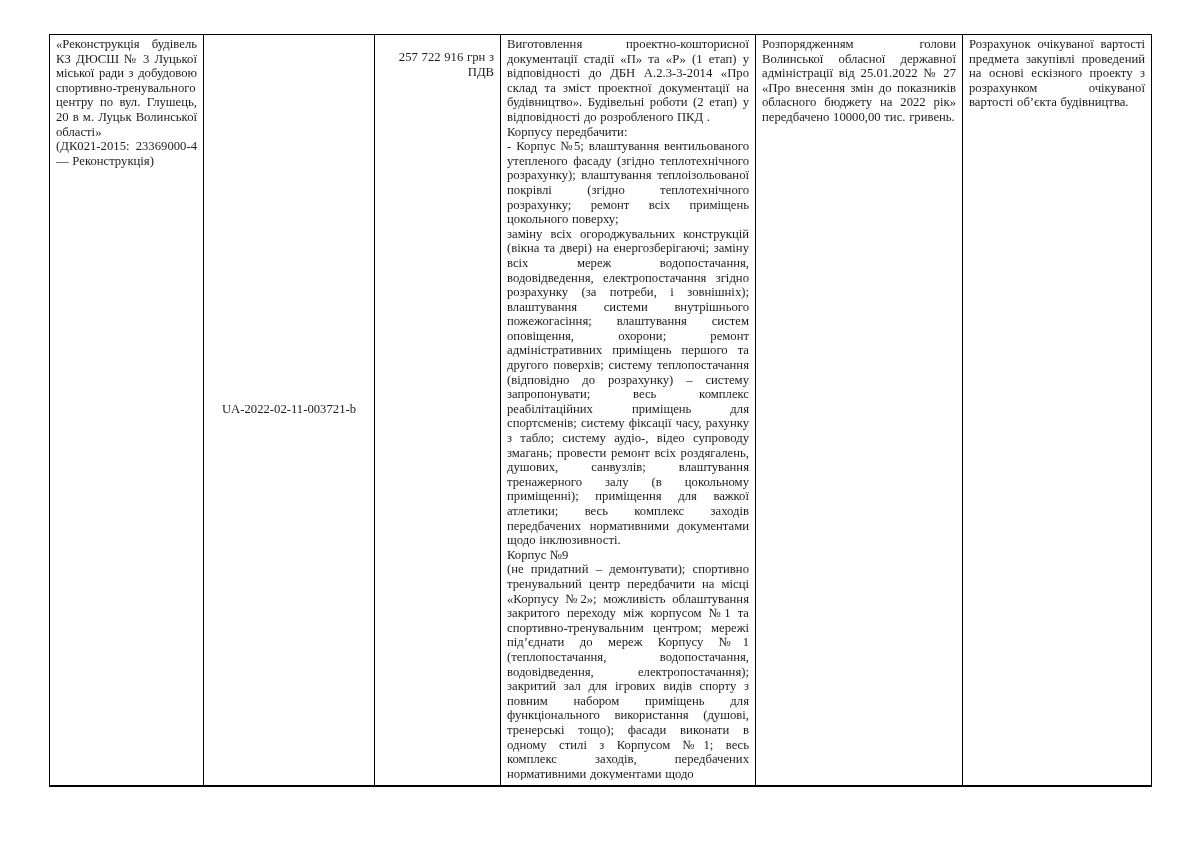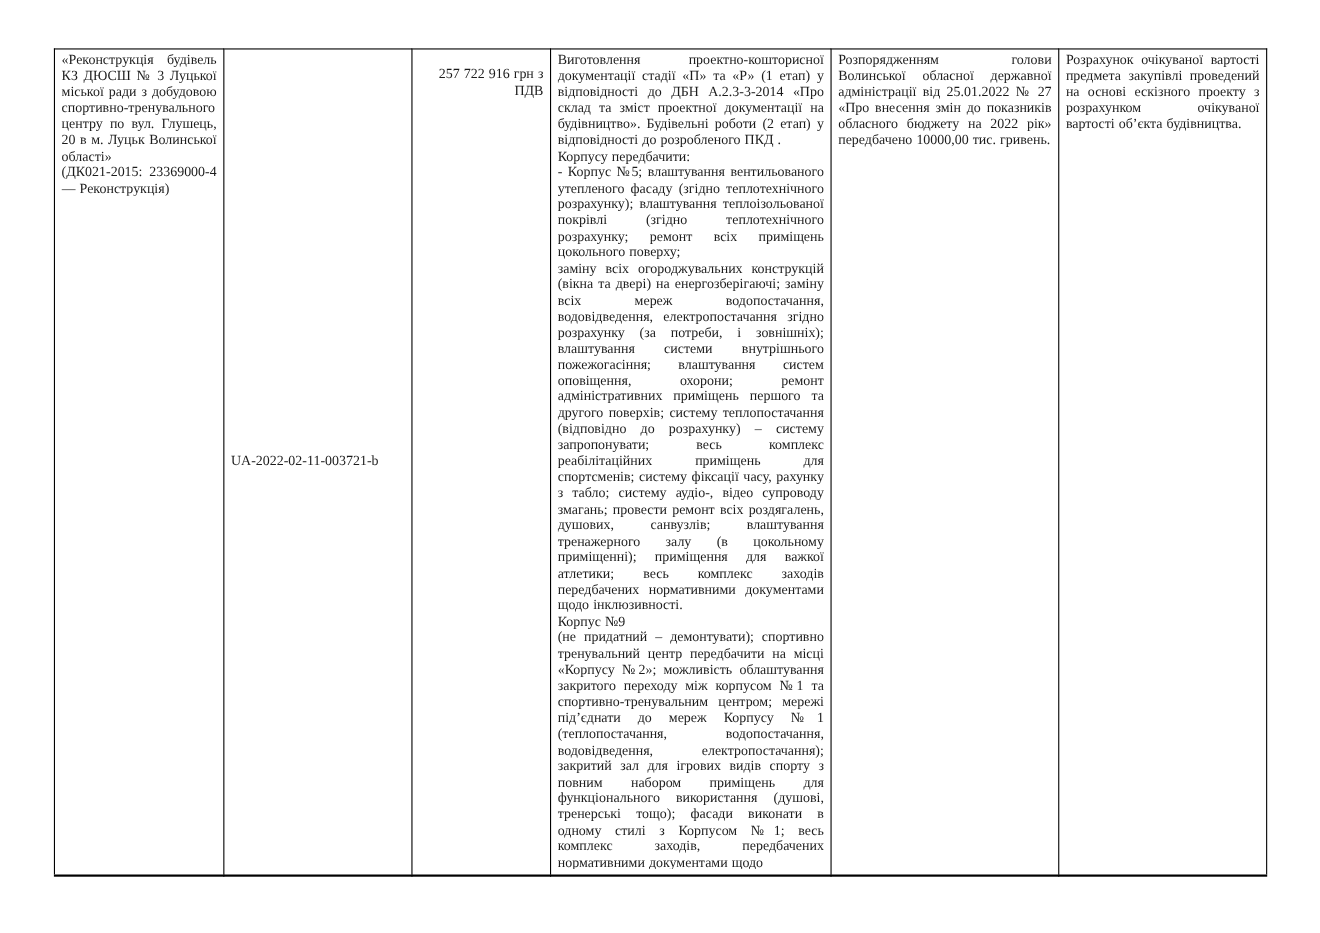--- a/index.html
+++ b/index.html
@@ -14,21 +14,21 @@
   }
   .page {
     position: relative;
     width: 1200px;
     height: 848px;
     background: #ffffff;
   }
   table.doc-table {
     position: absolute;
     left: 49px;
-    top: 44px;
+    top: 34px;
     width: 1102px;
     border-collapse: collapse;
     table-layout: fixed;
     border: 1px solid #000;
     border-bottom-width: 2px;
   }
   tr.doc-row { height: 751px; }
   td {
     border: 1px solid #000;
     vertical-align: top;
@@ -39,21 +39,21 @@
     word-spacing: 0.5px;
   }
   .clip {
     max-height: 743px;
     overflow: hidden;
   }
   p { margin: 0; }
   .just { text-align: justify; }
   td.c2 {
     vertical-align: middle;
-    text-align: left;
+    text-align: center;
     font-family: Liberation Serif, serif;
   }
   td.c3 { text-align: right; }
   td.c3 .clip { padding-top: 13px; }
 </style>
 </head>
 <body>
 
 <div class="page">
   <table class="doc-table">

